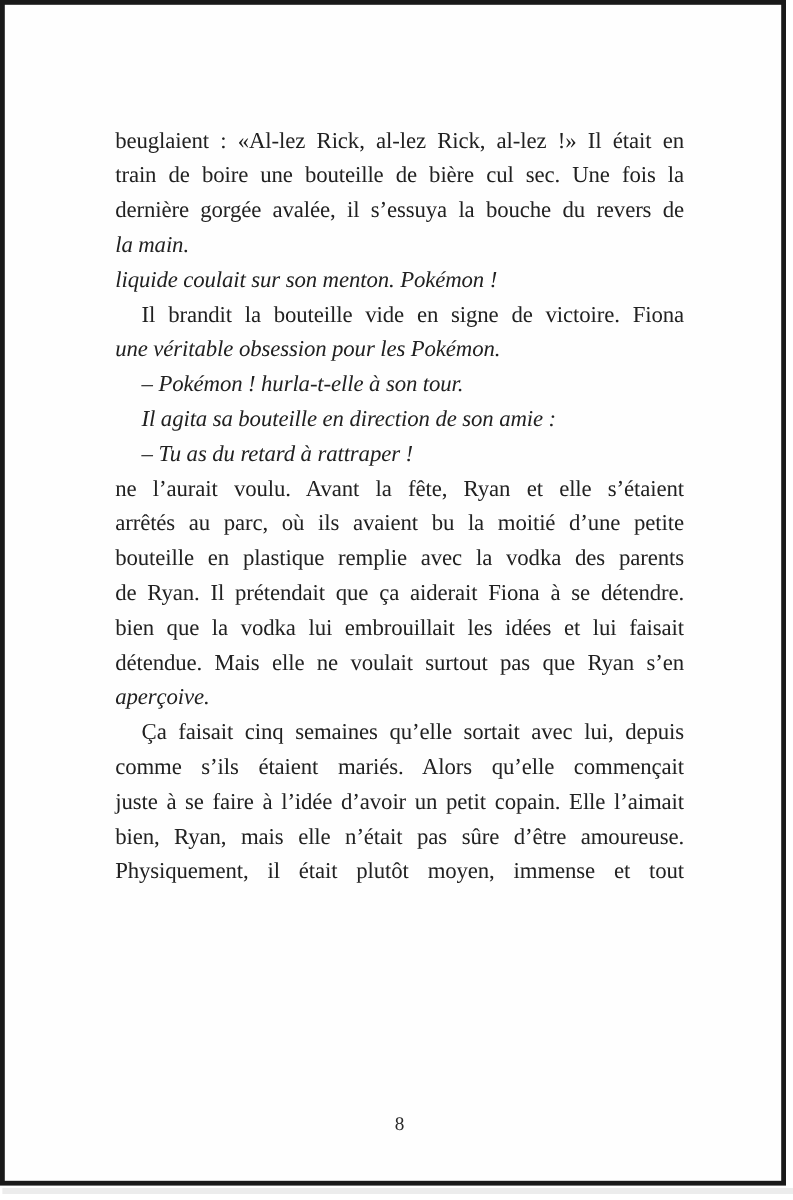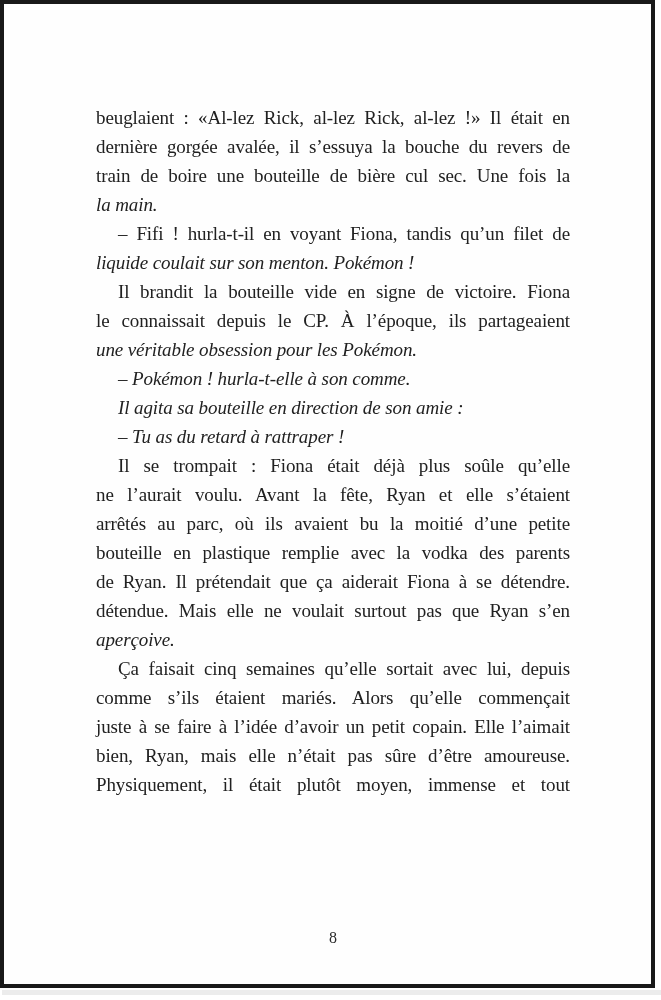--- a/index.html
+++ b/index.html
@@ -52,36 +52,34 @@
     color: #2a2a2a;
   }
 </style>
 </head>
 <body>
 
 <div class="page-frame"></div>
 
 <div class="text-block" id="text-block">
     <div class="line">beuglaient : «Al-lez Rick, al-lez Rick, al-lez !» Il était en</div>
+    <div class="line">train de boire une bouteille de bière cul sec. Une fois la</div>
     <div class="line">dernière gorgée avalée, il s’essuya la bouche du revers de</div>
-    <div class="line">train de boire une bouteille de bière cul sec. Une fois la</div>
     <div class="line para-end">la main.</div>
-    <div class="line indent">– Fifi ! hurla-t-il en voyant Fiona, tandis qu’un filet de</div>
     <div class="line para-end">liquide coulait sur son menton. Pokémon !</div>
     <div class="line indent">Il brandit la bouteille vide en signe de victoire. Fiona</div>
-    <div class="line">le connaissait depuis le CP. À l’époque, ils partageaient</div>
     <div class="line para-end">une véritable obsession pour les Pokémon.</div>
-    <div class="line indent para-end">– Pokémon ! hurla-t-elle à son comme.</div>
+    <div class="line indent para-end">– Pokémon ! hurla-t-elle à son tour.</div>
     <div class="line indent para-end">Il agita sa bouteille en direction de son amie :</div>
     <div class="line indent para-end">– Tu as du retard à rattraper !</div>
-    <div class="line indent">Il se trompait : Fiona était déjà plus soûle qu’elle</div>
     <div class="line">ne l’aurait voulu. Avant la fête, Ryan et elle s’étaient</div>
     <div class="line">arrêtés au parc, où ils avaient bu la moitié d’une petite</div>
     <div class="line">bouteille en plastique remplie avec la vodka des parents</div>
     <div class="line">de Ryan. Il prétendait que ça aiderait Fiona à se détendre.</div>
+    <div class="line">bien que la vodka lui embrouillait les idées et lui faisait</div>
     <div class="line">détendue. Mais elle ne voulait surtout pas que Ryan s’en</div>
     <div class="line para-end">aperçoive.</div>
     <div class="line indent">Ça faisait cinq semaines qu’elle sortait avec lui, depuis</div>
     <div class="line">comme s’ils étaient mariés. Alors qu’elle commençait</div>
     <div class="line">juste à se faire à l’idée d’avoir un petit copain. Elle l’aimait</div>
     <div class="line">bien, Ryan, mais elle n’était pas sûre d’être amoureuse.</div>
     <div class="line">Physiquement, il était plutôt moyen, immense et tout</div>
   </div>
 
 <div class="folio">8</div>

